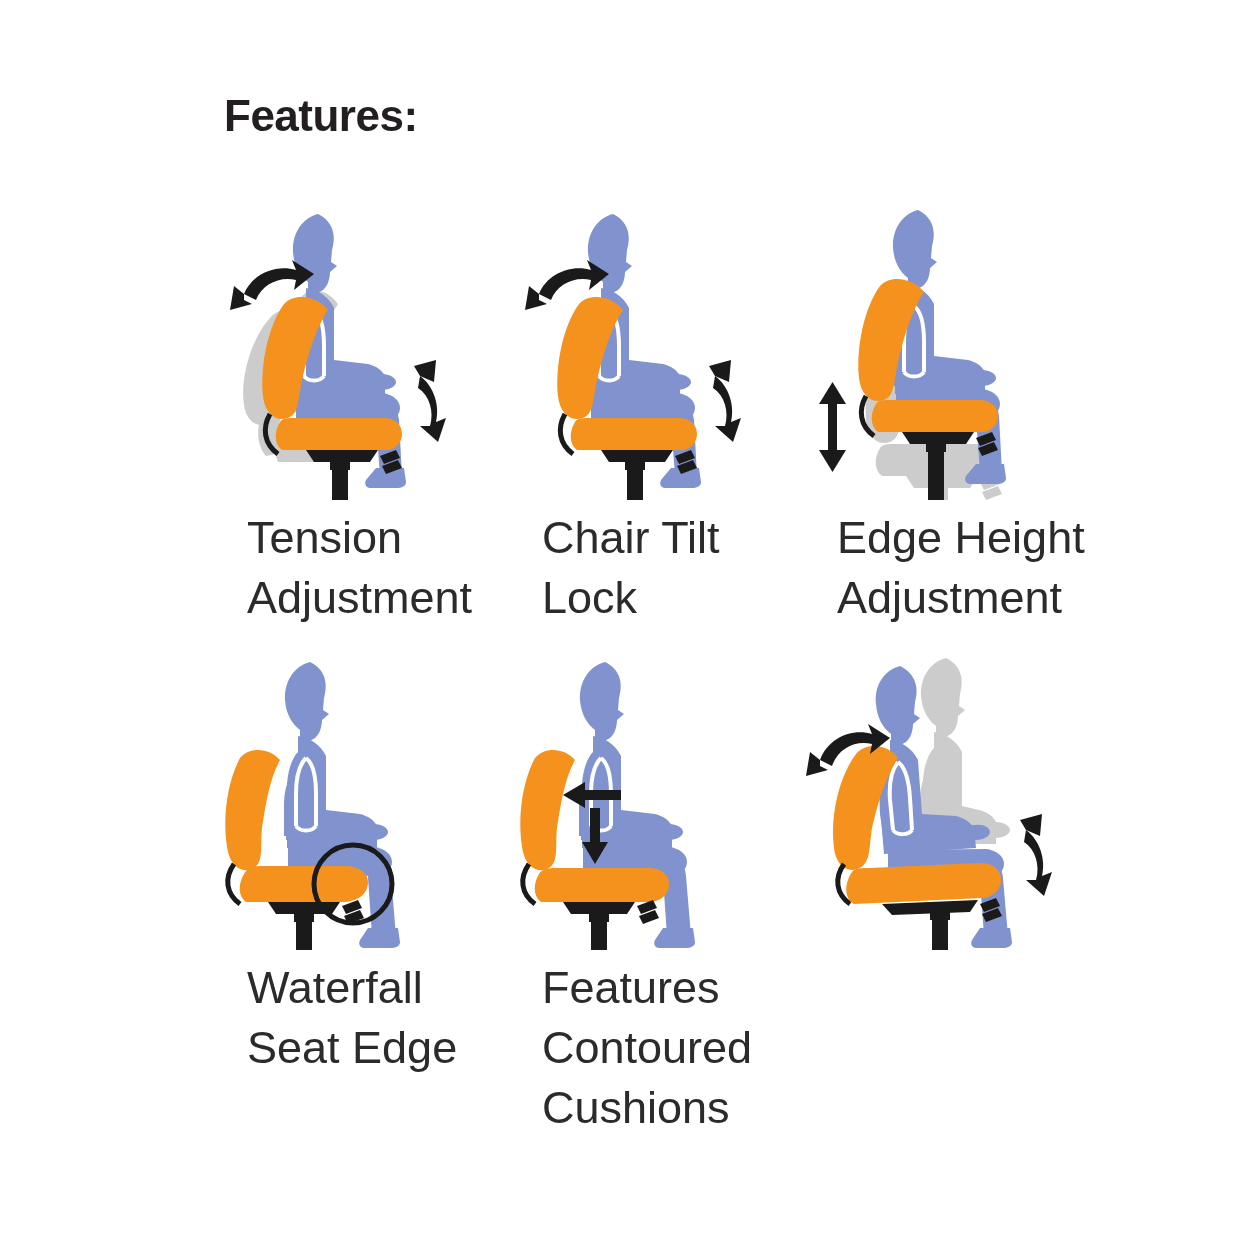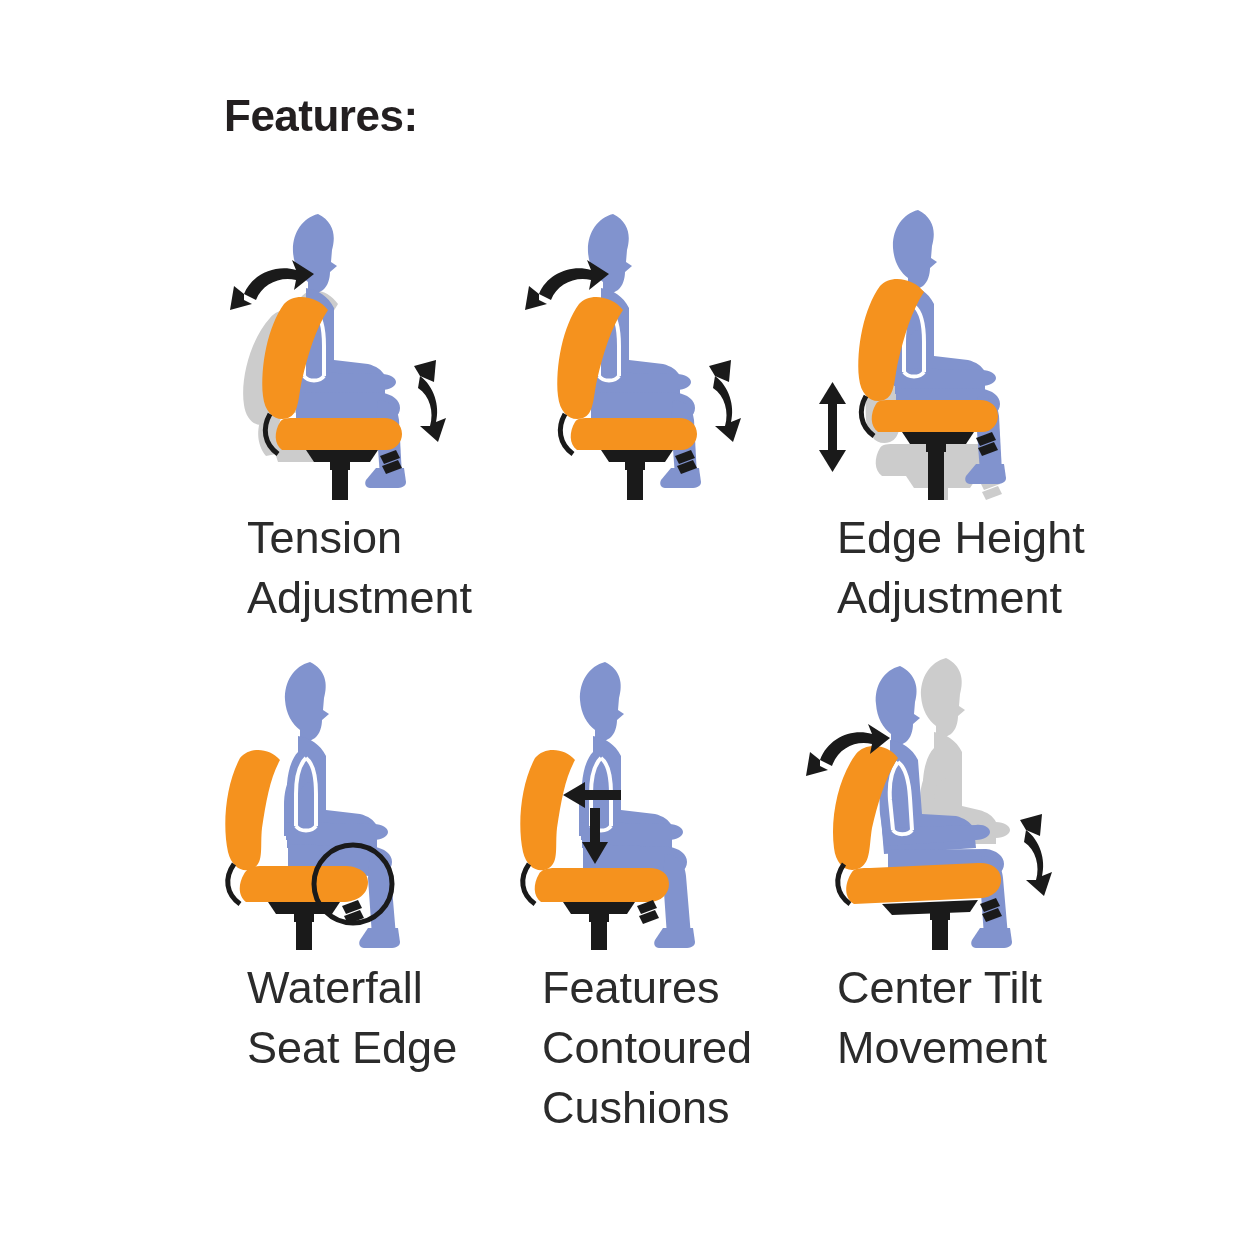--- a/index.html
+++ b/index.html
@@ -211,20 +211,22 @@
           <g fill="#1A1A1A">
             <path d="M34 94 C42 74 66 64 86 70 L82 60 L104 74 L84 90 L86 80 C70 76 52 84 46 100 Z"></path>
             <path d="M34 94 L24 86 L20 110 L42 104 L34 100 Z"></path>
           </g>
           <g fill="#1A1A1A">
             <path d="M210 176 C224 186 230 206 226 222 L236 218 L228 242 L210 226 L220 226 C224 212 220 196 208 188 Z"></path>
             <path d="M210 176 L204 166 L226 160 L224 182 Z"></path>
           </g>
         </svg>
       </div>
+      <div class="feature-label">Chair Tilt
+Lock</div>
     </div>
 
     <div class="feature-cell row-1">
       <div class="feature-figure">
         <svg viewBox="0 0 280 300" xmlns="http://www.w3.org/2000/svg">
 
           <g fill="#CCCCCC">
             <path d="M84 134 C70 156 64 192 66 220 C68 238 78 246 90 242 C101 238 100 222 104 206 C110 180 116 156 126 140 C116 126 94 122 84 134 Z"></path>
             <path d="M80 248 C74 258 74 270 82 276 L184 276 C194 276 200 268 200 260 C200 250 192 244 182 244 L96 244 C88 244 82 244 80 248 Z"></path>
             <path d="M106 276 L178 276 L170 288 L114 288 Z"></path>
@@ -443,18 +445,16 @@
           <g fill="#1A1A1A">
             <path d="M20 110 C28 88 52 78 72 84 L68 74 L90 88 L70 104 L72 94 C56 90 38 98 32 116 Z"></path>
             <path d="M20 110 L10 102 L6 126 L28 120 L20 116 Z"></path>
           </g>
           <g fill="#1A1A1A">
             <path d="M226 180 C240 190 246 210 242 226 L252 222 L244 246 L226 230 L236 230 C240 216 236 200 224 192 Z"></path>
             <path d="M226 180 L220 170 L242 164 L240 186 Z"></path>
           </g>
         </svg>
       </div>
-      <div class="feature-label">Center Tilt
-Movement</div>
     </div>
 
   </div>
 </div>
 
 </body></html>

